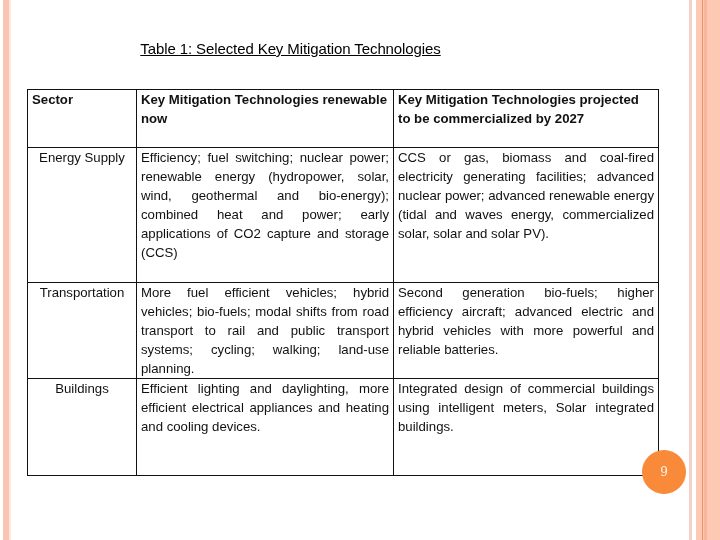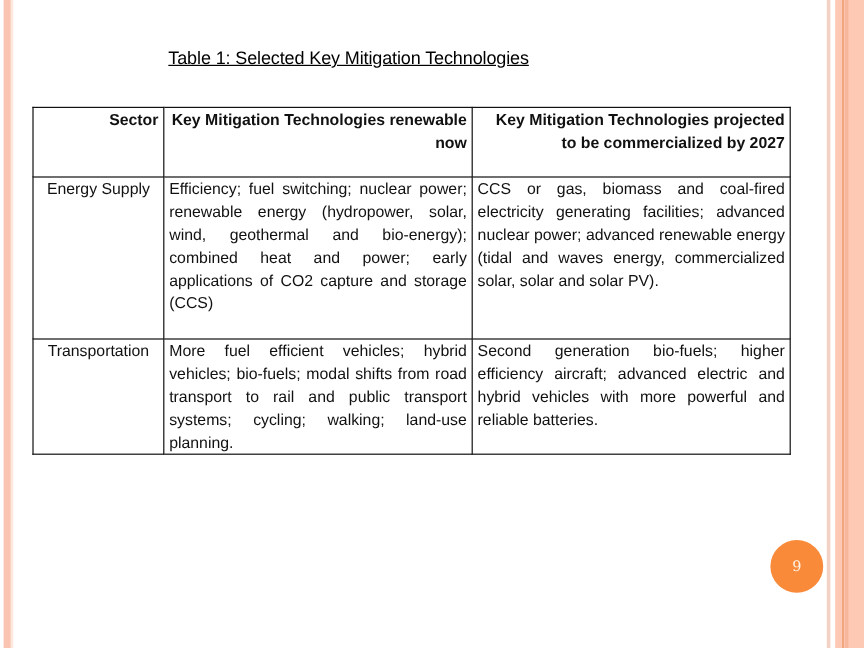--- a/index.html
+++ b/index.html
@@ -47,21 +47,21 @@
       font-size: 13.2px;
       line-height: 19px;
     }
     table.mitigation th, table.mitigation td {
       border: 1px solid #111;
       vertical-align: top;
       padding: 0 4px 0 4px;
     }
     table.mitigation th {
       font-weight: bold;
-      text-align: right;
+      text-align: left;
       height: 57px;
       padding-top: 0px;
     }
     table.mitigation td.sector {
       text-align: center;
       word-break: break-all;
     }
     table.mitigation td.just {
       text-align: justify;
       text-align-last: left;
@@ -119,18 +119,23 @@
     <tr class="r-energy">
       <td class="sector">Energy Supply</td>
       <td class="just">Efficiency; fuel switching; nuclear power; renewable energy (hydropower, solar, wind, geothermal and bio-energy); combined heat and power; early applications of CO2 capture and storage (CCS)</td>
       <td class="just">CCS or gas, biomass and coal-fired electricity generating facilities; advanced nuclear power; advanced renewable energy (tidal and waves energy, commercialized solar, solar and solar PV).</td>
     </tr>
     <tr class="r-transport">
       <td class="sector">Transportation</td>
       <td class="just">More fuel efficient vehicles; hybrid vehicles; bio-fuels; modal shifts from road transport to rail and public transport systems; cycling; walking; land-use planning.</td>
       <td class="just">Second generation bio-fuels; higher efficiency aircraft; advanced electric and hybrid vehicles with more powerful and reliable batteries.</td>
     </tr>
+    <tr class="r-buildings">
+      <td class="sector">Buildings</td>
+      <td class="just">Efficient lighting and daylighting, more efficient electrical appliances and heating and cooling devices.</td>
+      <td class="just">Integrated design of commercial buildings using intelligent meters, Solar integrated buildings.</td>
+    </tr>
   </tbody>
 </table>
 
 <div class="page-badge">
   <span>9</span>
 </div>
 
 </body></html>

